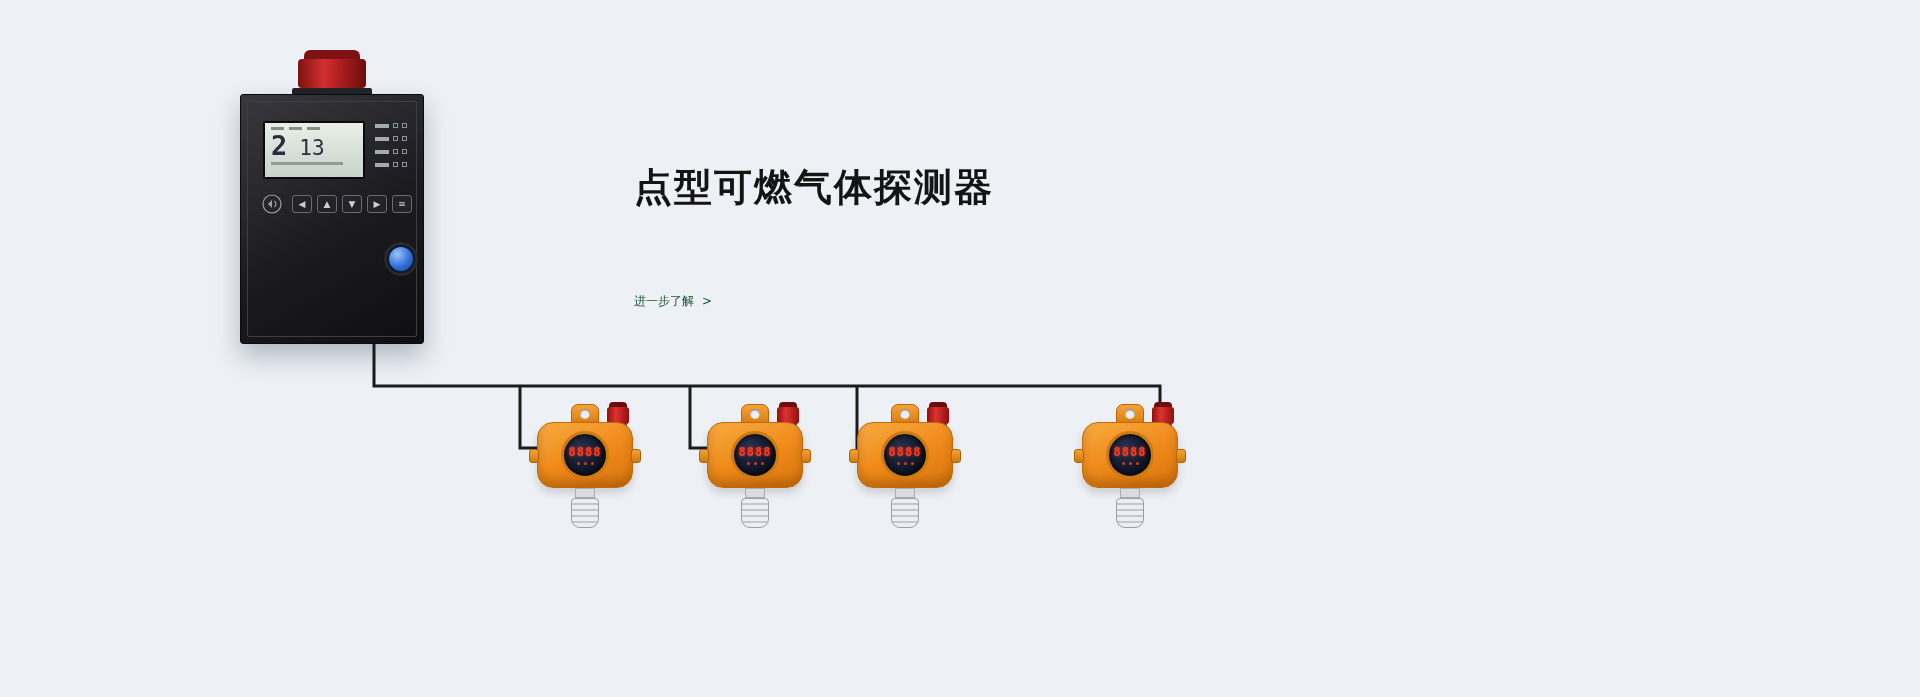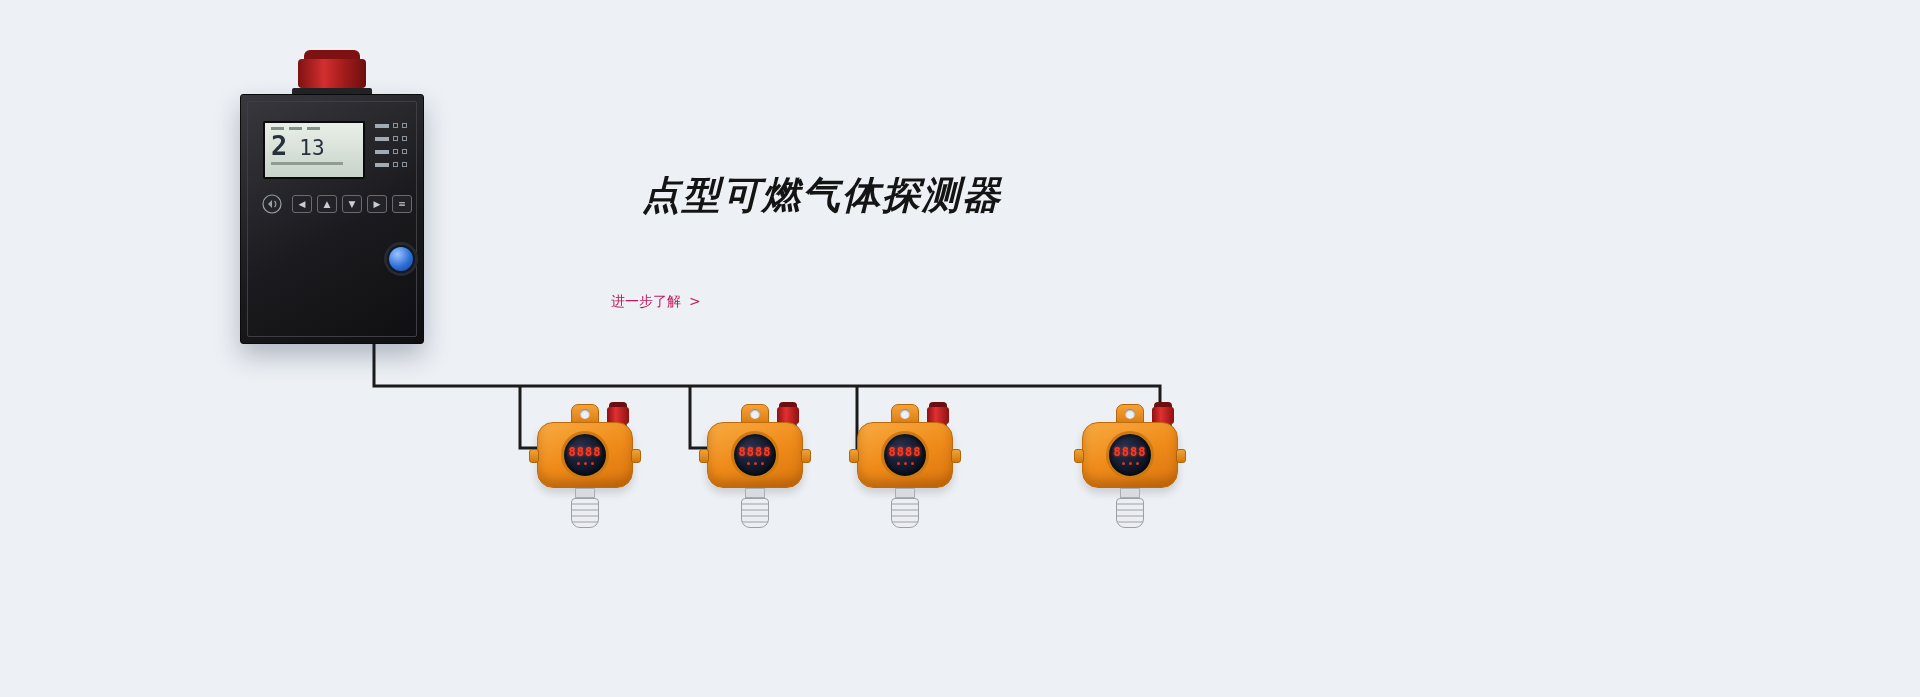--- a/index.html
+++ b/index.html
@@ -78,21 +78,21 @@
   .det-neck { position:absolute; left:42px; top:84px; width:20px; height:10px;
     background:#d8dbe0; border:1px solid #a9aeb6; box-sizing:border-box; }
   .det-sensor { position:absolute; left:38px; top:94px; width:28px; height:30px;
     background:repeating-linear-gradient(#eceef2 0 4px, #c3c8cf 4px 6px);
     border:1px solid #9aa0a8; border-radius:4px 4px 9px 9px; box-sizing:border-box; }
 
   
   .hero-title { position:absolute; left:630px; top:158px; font-size:38px; font-weight:700;
     color:#141414; letter-spacing:2px; }
   .hero-subtitle { position:absolute; left:630px; top:243px; font-size:21px; color:#4f4f4f; letter-spacing:1px; }
-  .hero-cta { position:absolute; left:611px; top:293px; font-size:14px; color:#be185d; cursor:pointer; }
+  .hero-cta { position:absolute; left:634px; top:293px; font-size:12px; color:#14532d; cursor:pointer; }
   .hero-cta .arrow { margin-left:8px; }
 </style>
 </head>
 <body>
 
 <div class="banner">
 
   <svg class="wiring" width="1920" height="697">
     <path d="M374 340 L374 386 L1160 386 L1160 440" stroke="#1b1b1b" stroke-width="3" fill="none"></path>
     <path d="M520 386 L520 448 L540 448" stroke="#1b1b1b" stroke-width="3" fill="none"></path>
@@ -254,18 +254,18 @@
             <div class="det-led"></div>
             <div class="det-led"></div>
             <div class="det-led"></div>
           </div>
       </div>
     </div>
     <div class="det-neck"></div>
     <div class="det-sensor"></div>
   </div>
 
-  <h1 class="hero-title" style="margin:12px;font-style:italic;">点型可燃气体探测器</h1>
+  <h1 class="hero-title" style="margin:4px;">点型可燃气体探测器</h1>
   <div class="hero-cta">
     <span>进一步了解</span><span class="arrow">&gt;</span>
   </div>
 
 </div>
 
 </body></html>

